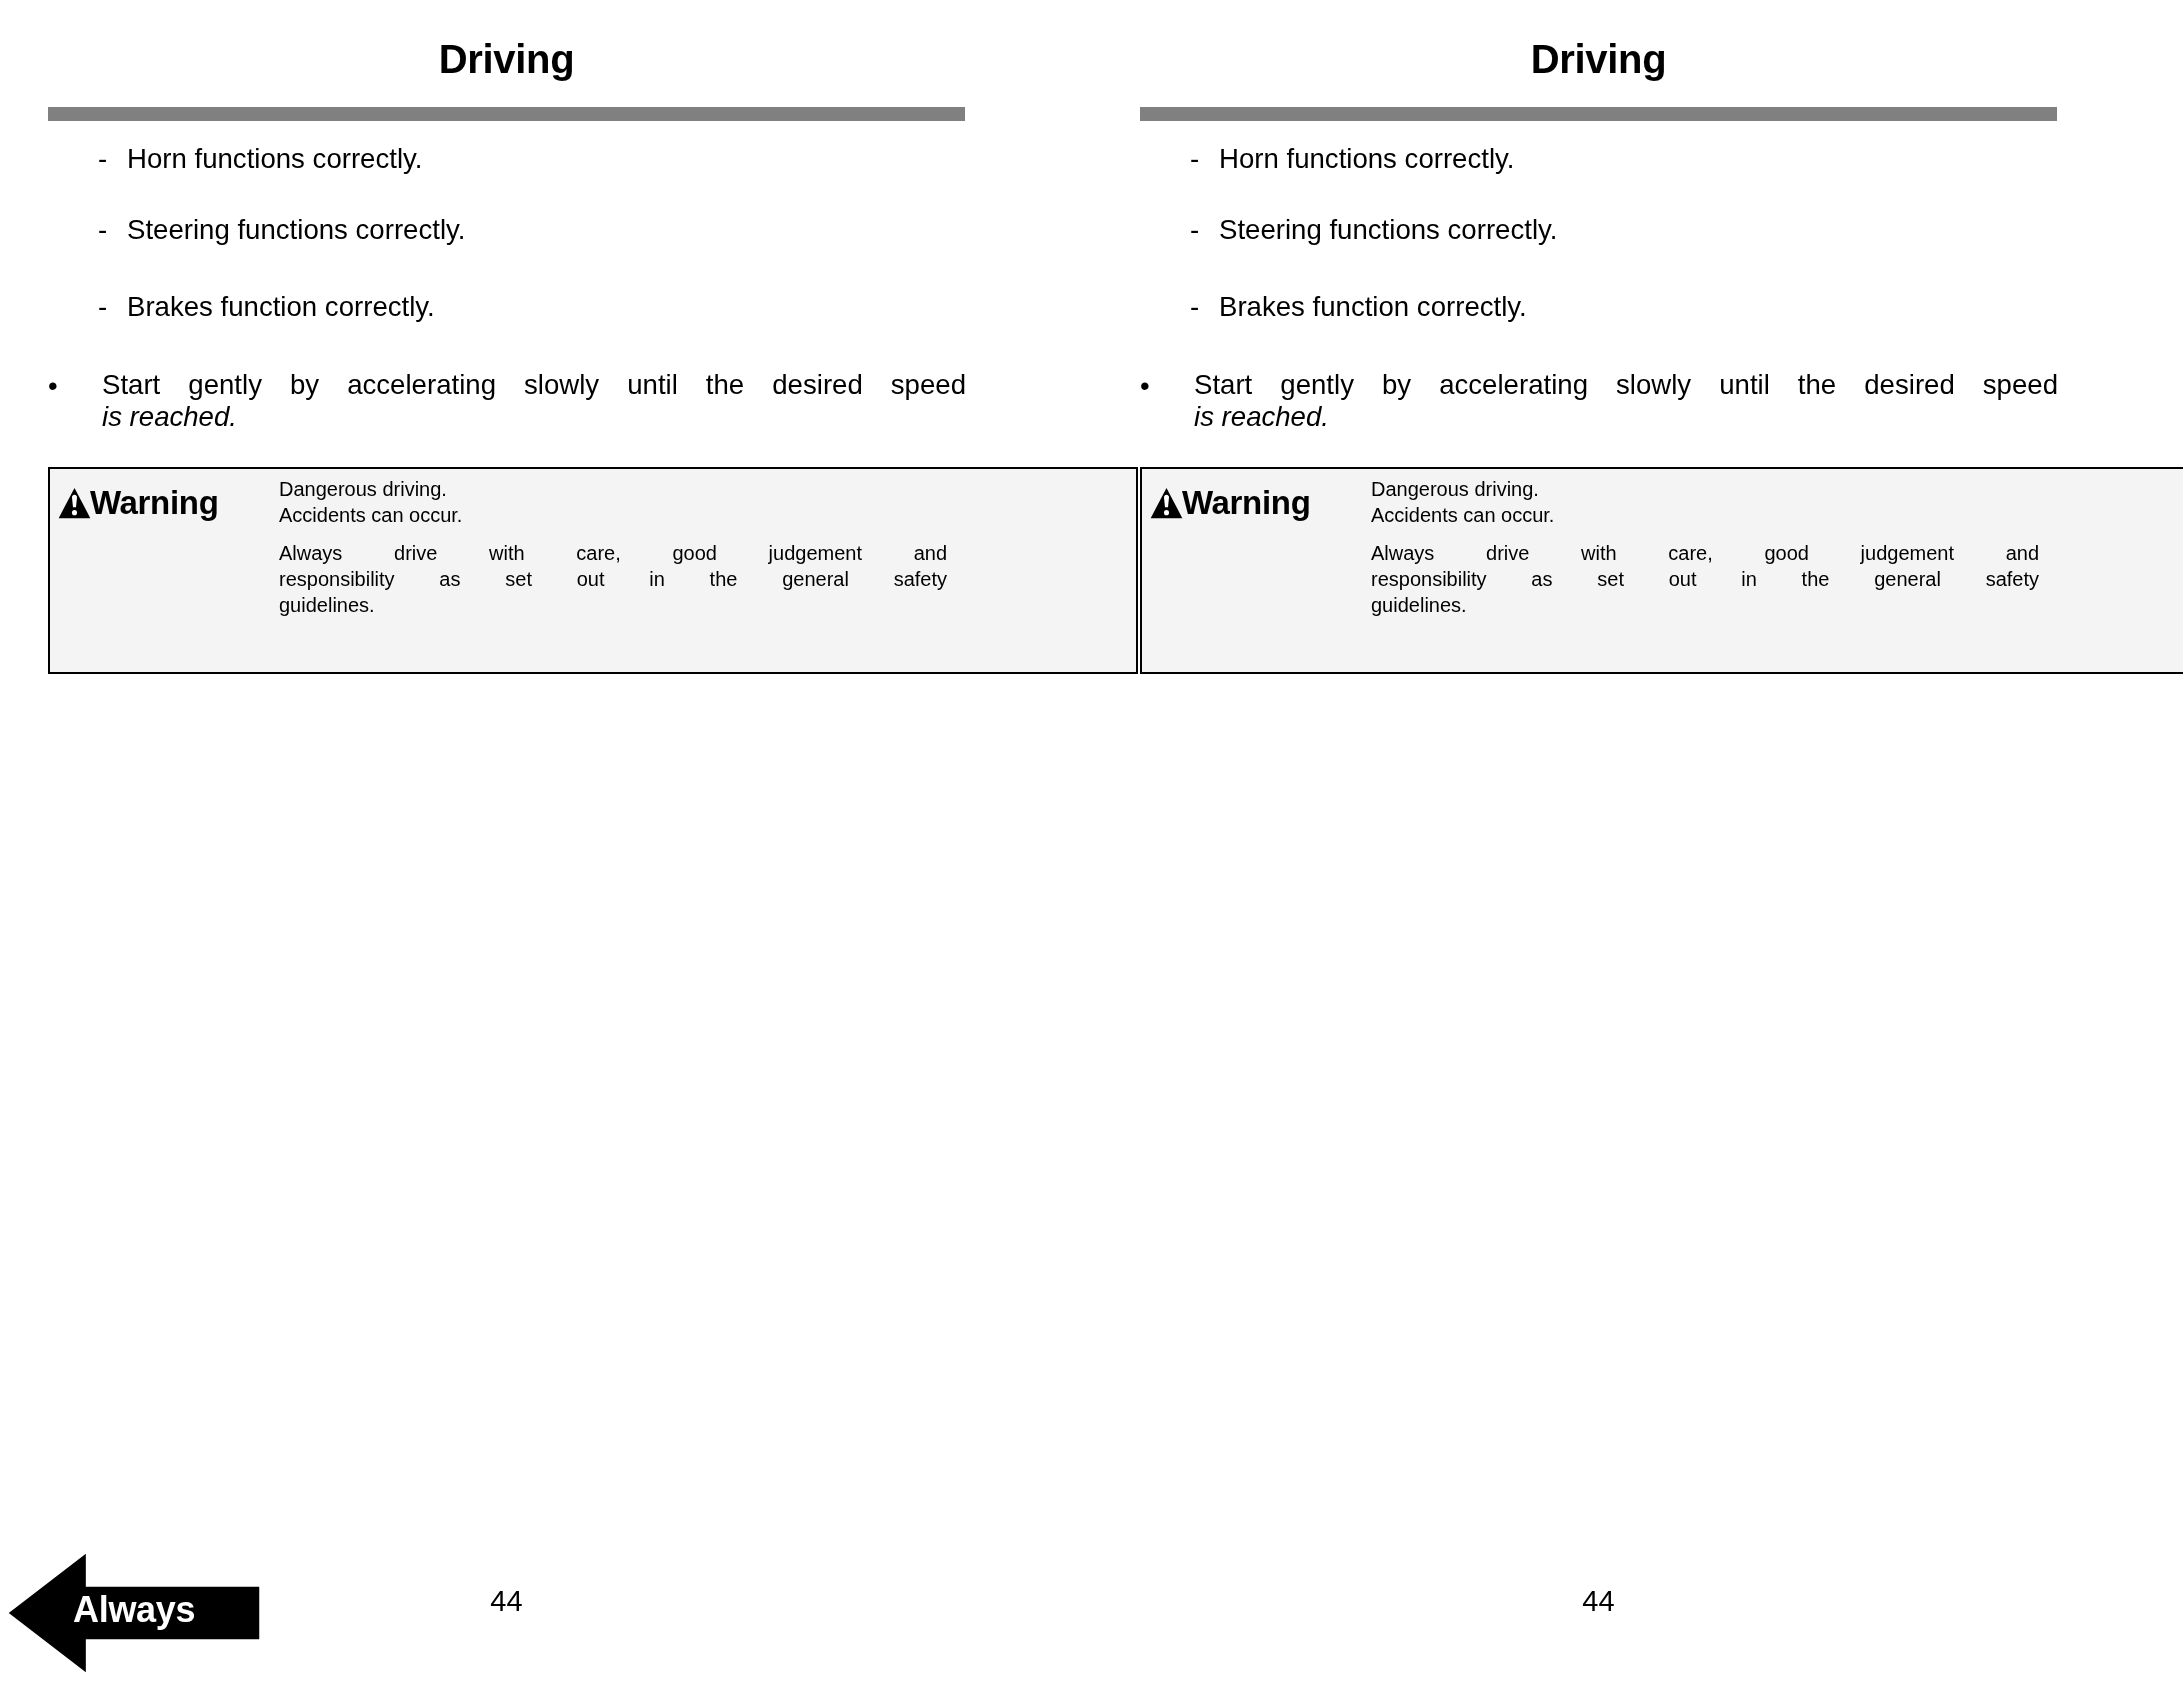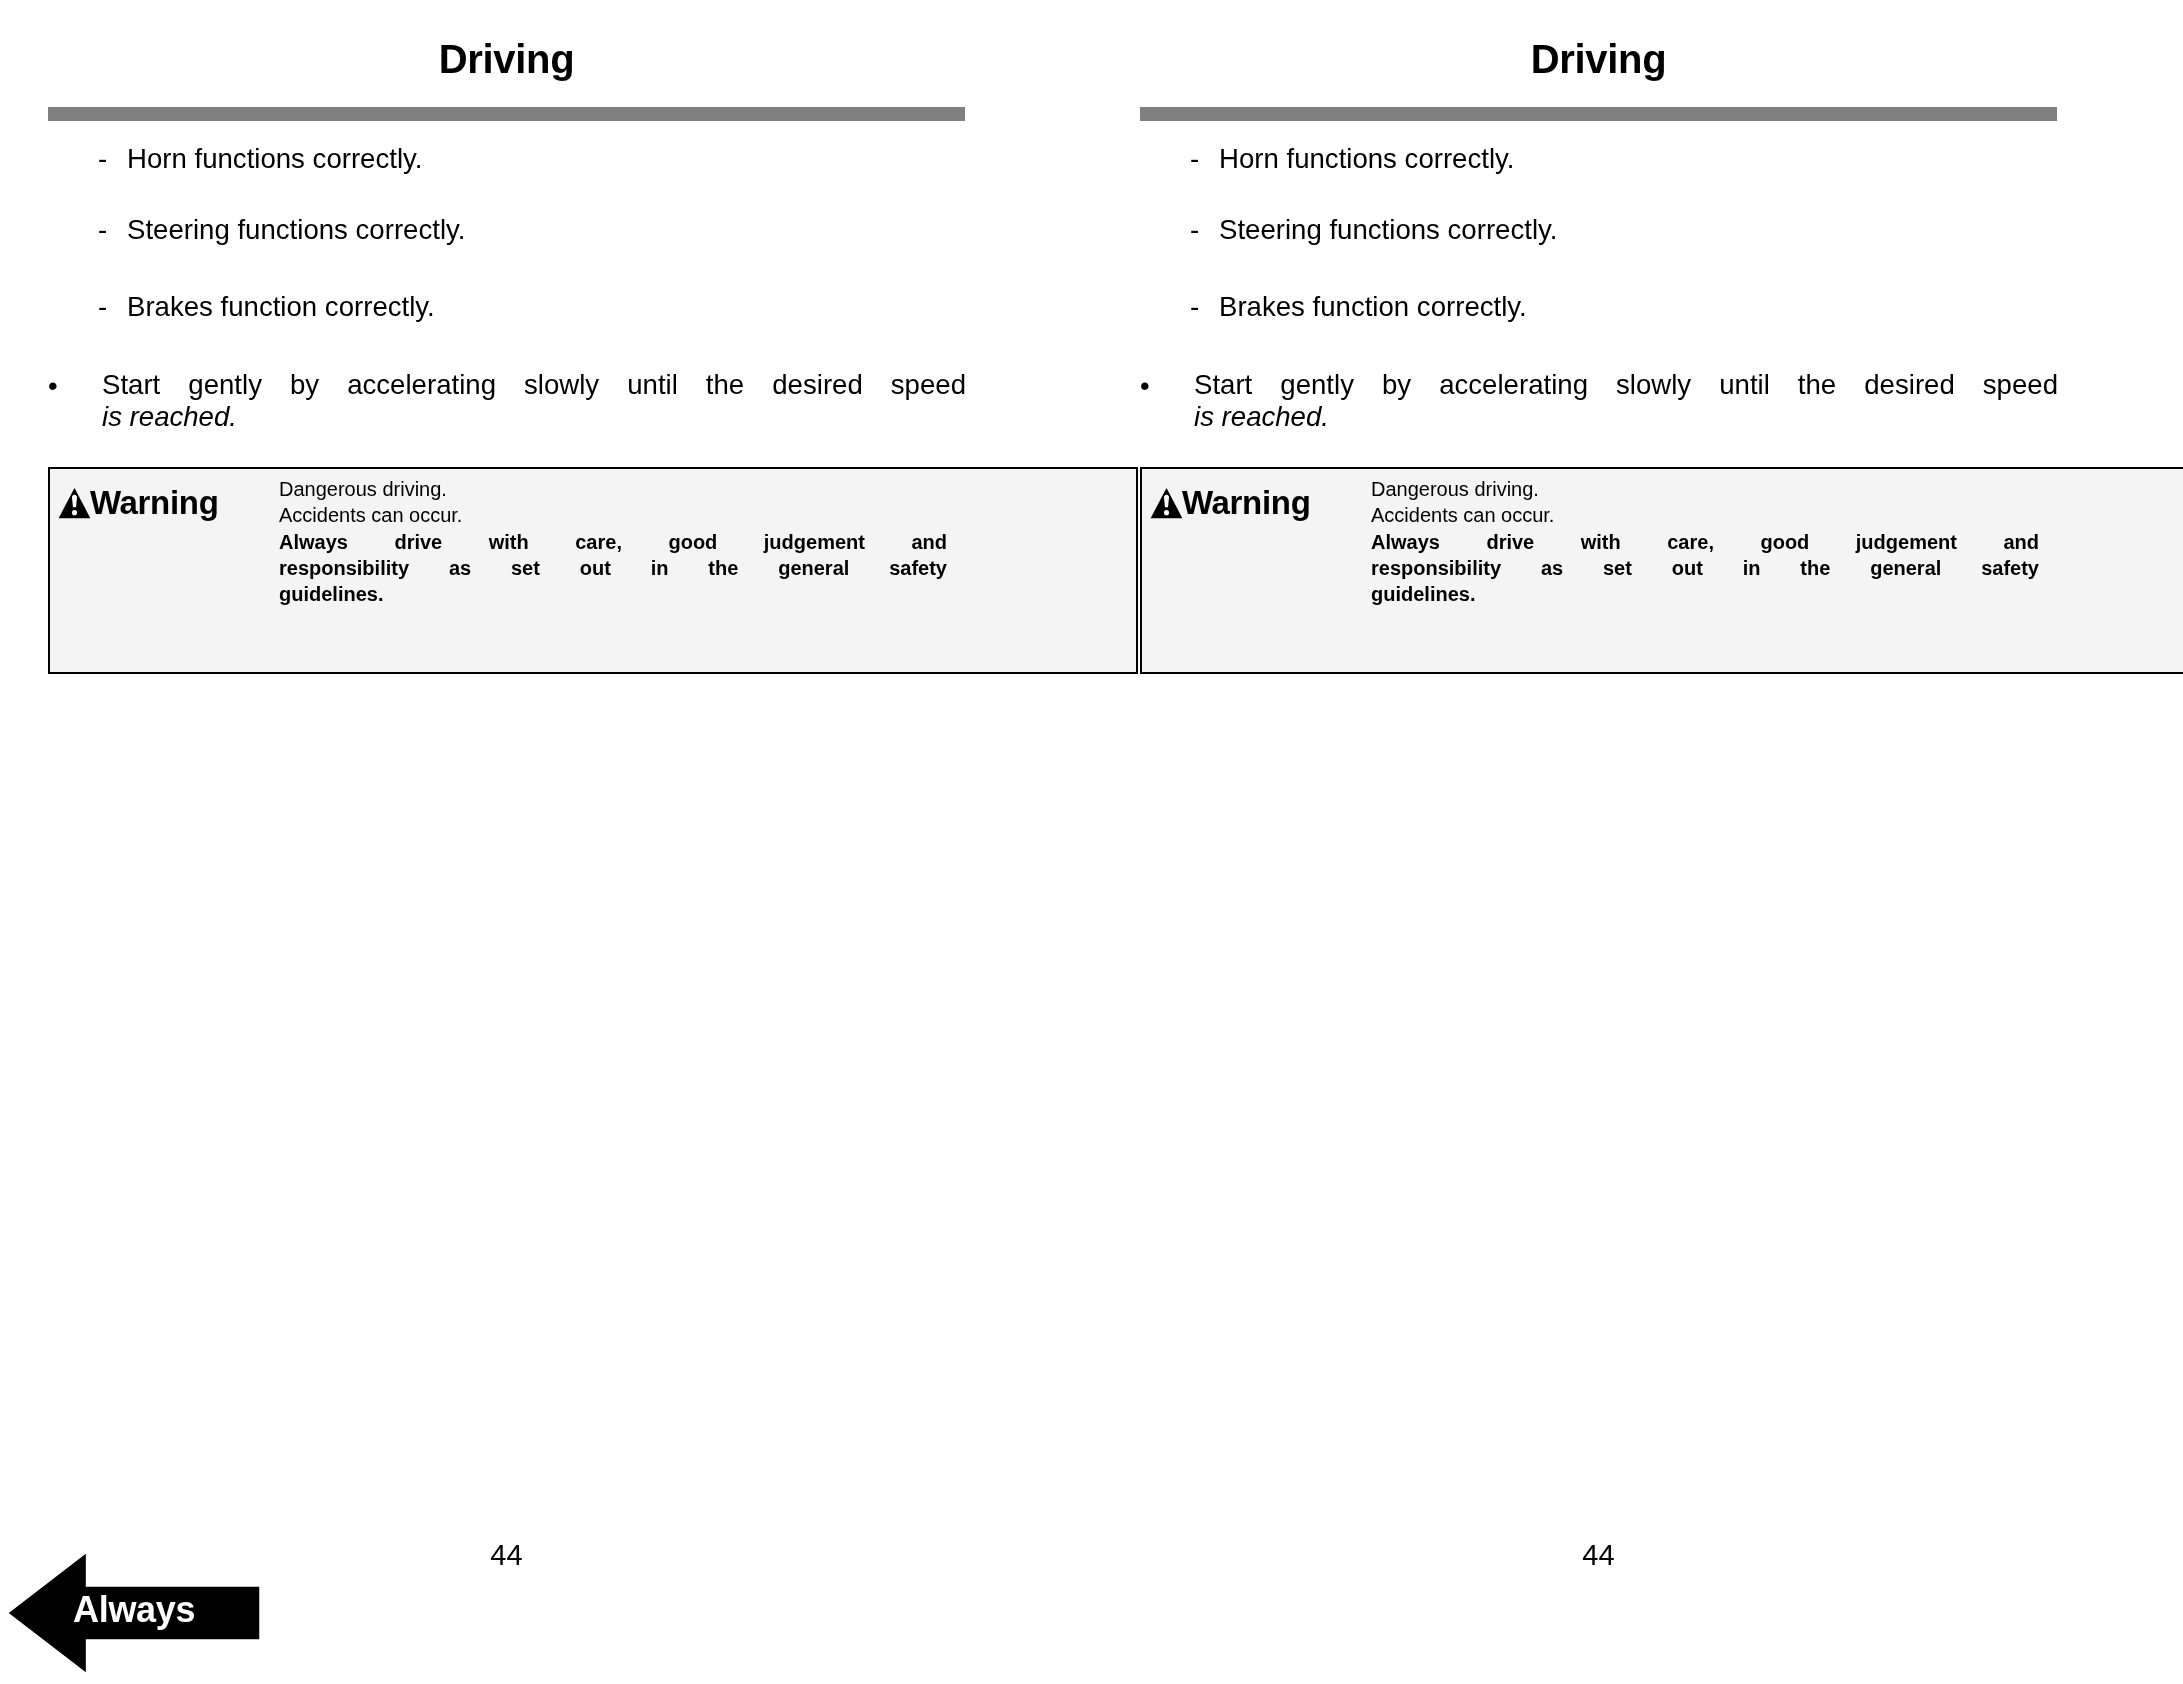--- a/index.html
+++ b/index.html
@@ -135,36 +135,35 @@
     width: 668px;
     font-size: 20px;
     line-height: 1.28;
   }
   .warn-line {
     display: block;
   }
   .warn-para {
     display: block;
     text-align: justify;
-    margin-top: 2px;
-    font-weight: bold;
+    margin-top: 13px;
   }
   .warn-para .jline {
     display: block;
     text-align: justify;
     text-align-last: justify;
   }
   .warn-para .jlast {
     display: block;
   }
 
   
   .page-number {
     position: absolute;
-    top: 1539px;
+    top: 1585px;
     left: 0;
     width: 1013px;
     text-align: center;
     font-size: 29px;
   }
 
   
   .return-button {
     position: absolute;
     left: 5.5px;

